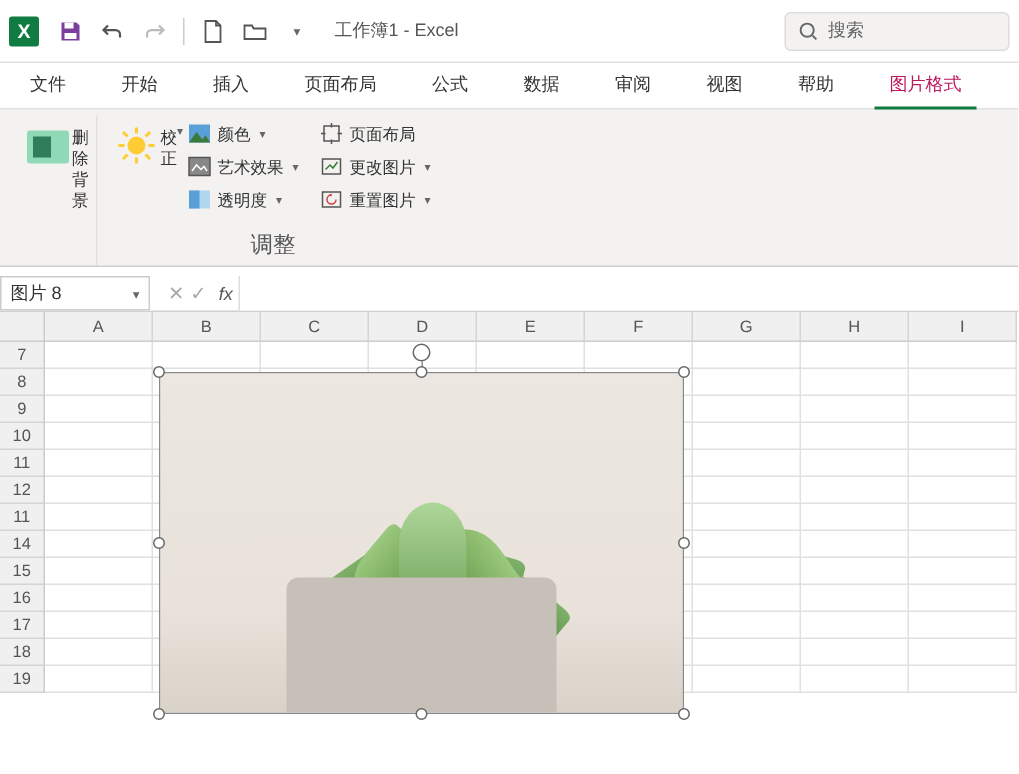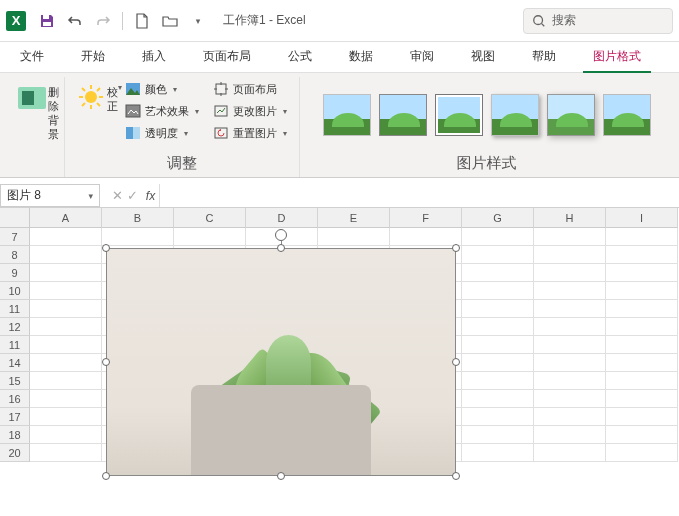--- a/index.html
+++ b/index.html
@@ -236,31 +236,20 @@
               </svg>
             </div>
           <span>重置图片</span>
             <span class="drop">▾</span>
         </div>
       </div>
     </div>
     <div class="group-label">调整</div>
   </div>
 
-  <div class="group" style="flex:1">
-    <div class="group-body styles">
-      <div class="style-thumb"></div>
-      <div class="style-thumb t2"></div>
-      <div class="style-thumb t3"></div>
-      <div class="style-thumb t4"></div>
-      <div class="style-thumb t5"></div>
-      <div class="style-thumb t6"></div>
-    </div>
-    <div class="group-label">图片样式</div>
-  </div>
 </div>
 
 <div class="namebar">
   <div class="namebox">
     <span>图片 8</span>
     <span class="drop">▾</span>
   </div>
   <div class="fx-sep"></div>
   <div class="fx-btns">
     <span>✕</span>
@@ -422,21 +411,21 @@
         <div class="cell"></div>
         <div class="cell"></div>
         <div class="cell"></div>
         <div class="cell"></div>
         <div class="cell"></div>
         <div class="cell"></div>
         <div class="cell"></div>
         <div class="cell"></div>
       </div>
       <div class="row">
-        <div class="rh">20</div>
+        <div class="rh">19</div>
         <div class="cell"></div>
         <div class="cell"></div>
         <div class="cell"></div>
         <div class="cell"></div>
         <div class="cell"></div>
         <div class="cell"></div>
         <div class="cell"></div>
         <div class="cell"></div>
         <div class="cell"></div>
       </div>

